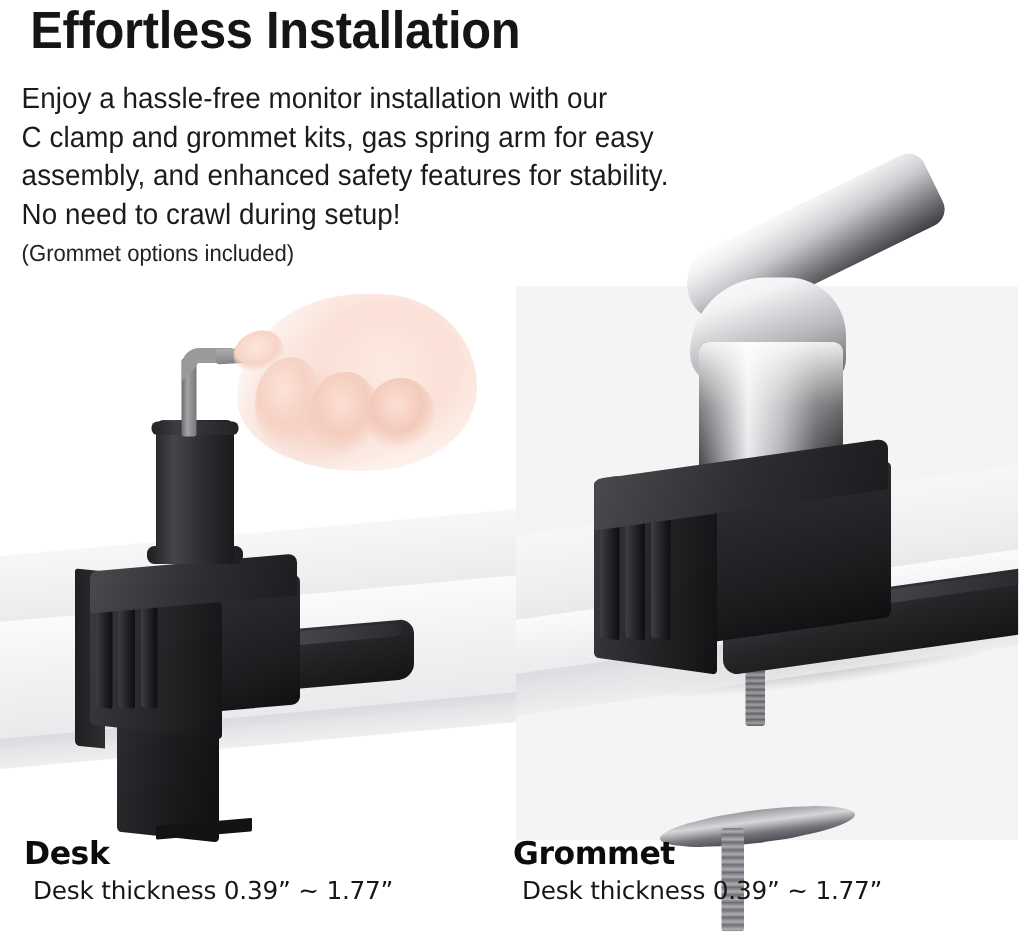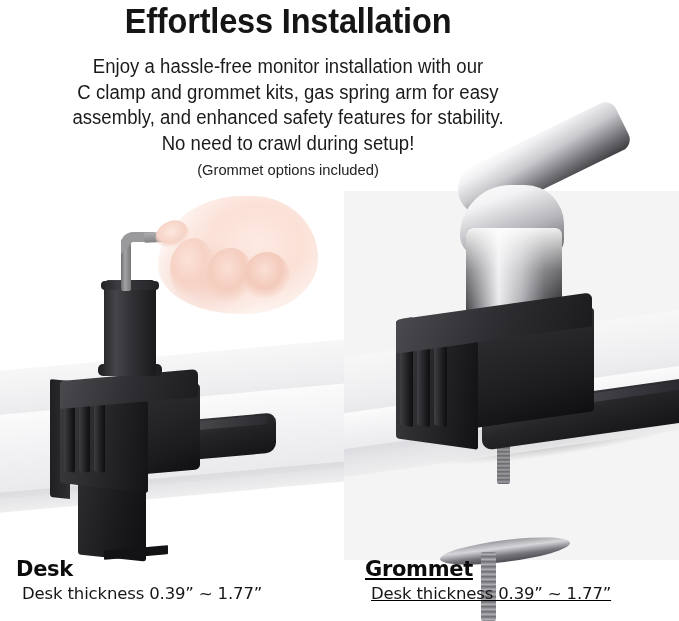--- a/index.html
+++ b/index.html
@@ -21,21 +21,20 @@
     background: #ffffff;
   }
 
   
   #header {
     position: absolute;
     left: 0;
     top: 0;
     width: 576px;
     z-index: 40;
-    text-align: center;
     pointer-events: none;
   }
   #page-title {
     margin: 0;
     padding-top: 1px;
     font-family: "Liberation Sans Narrow", "Liberation Sans", sans-serif;
     font-size: 35px;
     line-height: 40px;
     font-weight: 600;
     letter-spacing: -0.2px;
@@ -387,21 +386,21 @@
     top: 556px;
     width: 679px;
     height: 65px;
     z-index: 50;
   }
   .caption {
     position: absolute;
     top: 0;
   }
   #caption-clamp   { left: 16px;  }
-  #caption-grommet { left: 365px; text-decoration: underline; }
+  #caption-grommet { left: 342px; }
 
   .caption-title {
     display: block;
     margin: 0;
     font-family: "DejaVu Sans", sans-serif;
     font-size: 21px;
     line-height: 26px;
     font-weight: 700;
     letter-spacing: -0.3px;
     color: #0c0c0c;

